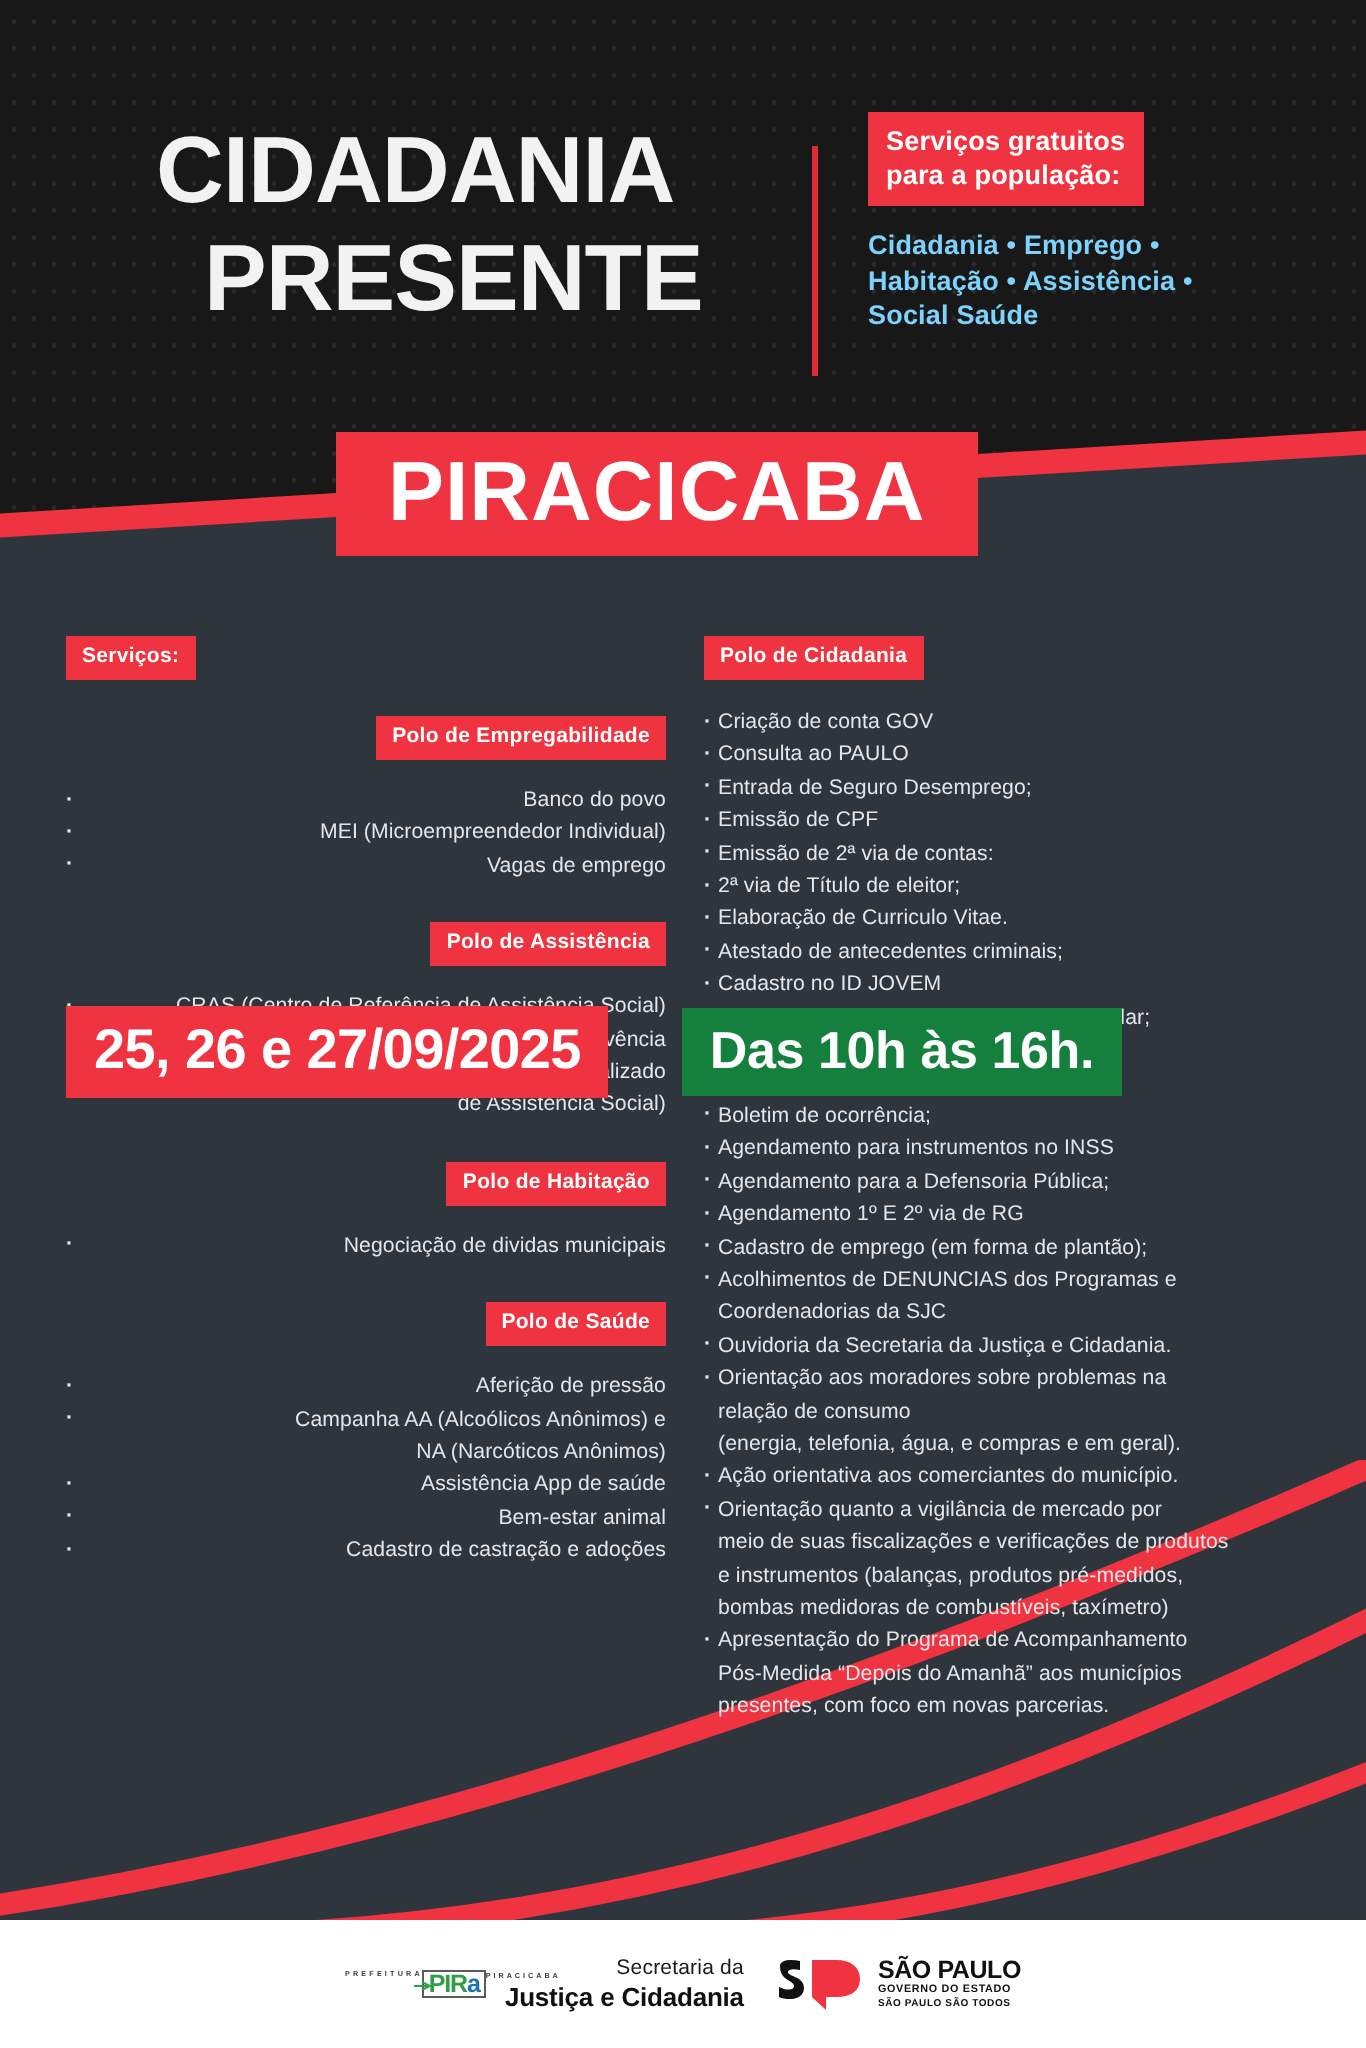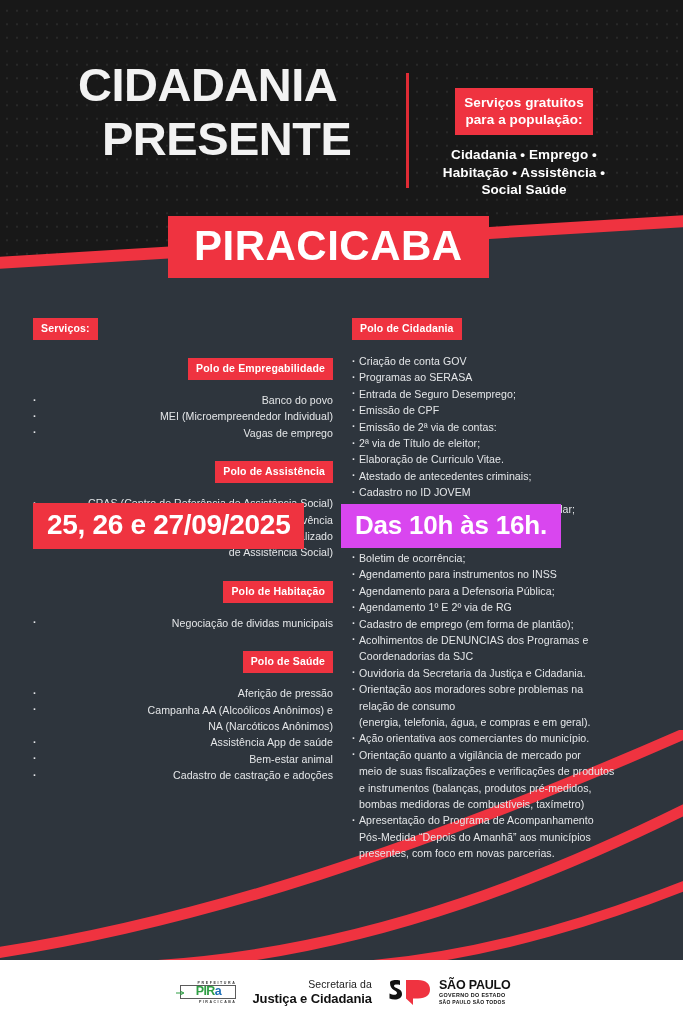--- a/index.html
+++ b/index.html
@@ -33,28 +33,28 @@
   .hdr-title{position:absolute;left:78px;top:62px;width:300px;}
   .t-line1{
     color:#f2f2f2;font-size:47px;font-weight:bold;line-height:46px;
     letter-spacing:-0.5px;
   }
   .t-line2{
     color:#f2f2f2;font-size:47px;font-weight:bold;line-height:46px;
     letter-spacing:-0.5px;margin-top:8px;padding-left:24px;
   }
   .hdr-divider{position:absolute;left:406px;top:73px;width:3px;height:115px;background:#e02b35;}
-  .hdr-right{position:absolute;left:434px;top:88px;width:180px;text-align:center;}
+  .hdr-right{position:absolute;left:434px;top:56px;width:180px;}
   .free-badge{
     display:inline-block;background:#ef3340;color:#fff;
     font-size:13.5px;font-weight:bold;line-height:17px;
     padding:6px 9px 7px 9px;letter-spacing:0.1px;
   }
   .cats{
-    margin-top:11px;color:#ffffff;font-size:13.5px;font-weight:bold;
+    margin-top:11px;color:#7dd3fc;font-size:13.5px;font-weight:bold;
     line-height:17.5px;letter-spacing:0.1px;
   }
 
   
   .city{
     position:absolute;left:168px;top:216px;z-index:7;
     background:#ef3340;padding:7px 26px 9px 26px;
   }
   .city span{color:#fff;font-size:42px;font-weight:bold;letter-spacing:0.5px;line-height:46px;}
 
@@ -81,29 +81,29 @@
     content:"·";position:absolute;left:0;top:-0.5px;color:#e4e6e8;font-weight:bold;
   }
   .grp{margin-top:20px;text-align:right;}
   .grp .tag{margin-bottom:12px;}
   .grp-first{margin-top:18px;}
 
   
   .datewrap{position:absolute;left:33px;top:500px;z-index:6;}
   .date-a{background:#ef3340;display:inline-block;padding:6px 14px 8px 14px;}
   .date-a span{color:#fff;font-size:28px;font-weight:bold;letter-spacing:-0.3px;line-height:32px;}
-  .date-b{background:#d946ef;display:inline-block;padding:6px 14px 8px 14px;margin-top:4px;margin-left:32px;}
+  .date-b{background:#15803d;display:inline-block;padding:6px 14px 8px 14px;margin-top:4px;margin-left:32px;}
   .date-b span{color:#fff;font-size:26px;font-weight:bold;letter-spacing:-0.2px;line-height:30px;}
 
   
   .footer{
     position:absolute;left:0;bottom:0;width:683px;height:64px;background:#fff;z-index:8;
     display:flex;align-items:center;justify-content:center;gap:16px;
   }
-  .logo-pira{display:flex;flex-direction:column;align-items:flex-end;width:64px;}
+  .logo-pira{display:flex;flex-direction:row;align-items:flex-start;width:64px;}
   .pira-top{font-size:3.6px;font-weight:bold;letter-spacing:1.6px;color:#3a3a3a;}
   .pira-mid{
     display:flex;align-items:center;justify-content:center;
     border:1px solid #5b5b5b;padding:0 2px;height:14px;width:56px;box-sizing:border-box;
     position:relative;
   }
   .pira-word{font-size:12.5px;font-weight:bold;letter-spacing:-0.6px;line-height:13px;}
   .pira-word .g{color:#2f9e44;}
   .pira-word .b{color:#1d6fb8;}
   .pira-bot{font-size:3.6px;font-weight:bold;letter-spacing:1.5px;color:#3a3a3a;margin-top:1px;}
@@ -181,21 +181,21 @@
               <li>Bem-estar animal</li>
               <li>Cadastro de castração e adoções</li>
             </ul></div>
         </div>
     </div>
 
     <div class="col-right">
       <div class="tag">Polo de Cidadania</div>
       <ul class="items" id="right-items" style="margin-top:13px;">
           <li>Criação de conta GOV</li>
-          <li>Programas ao SERASA</li>
+          <li>Consulta ao PAULO</li>
           <li>Entrada de Seguro Desemprego;</li>
           <li>Emissão de CPF</li>
           <li>Emissão de 2ª via de contas:</li>
           <li>2ª via de Título de eleitor;</li>
           <li>Elaboração de Curriculo Vitae.</li>
           <li>Atestado de antecedentes criminais;</li>
           <li>Cadastro no ID JOVEM</li>
           <li>Baixar Carteira de Trabalho Digital no celular;</li>
           <li>Agendamento para renovação de CNH</li>
           <li>Agendamento – Receita Federal</li>

